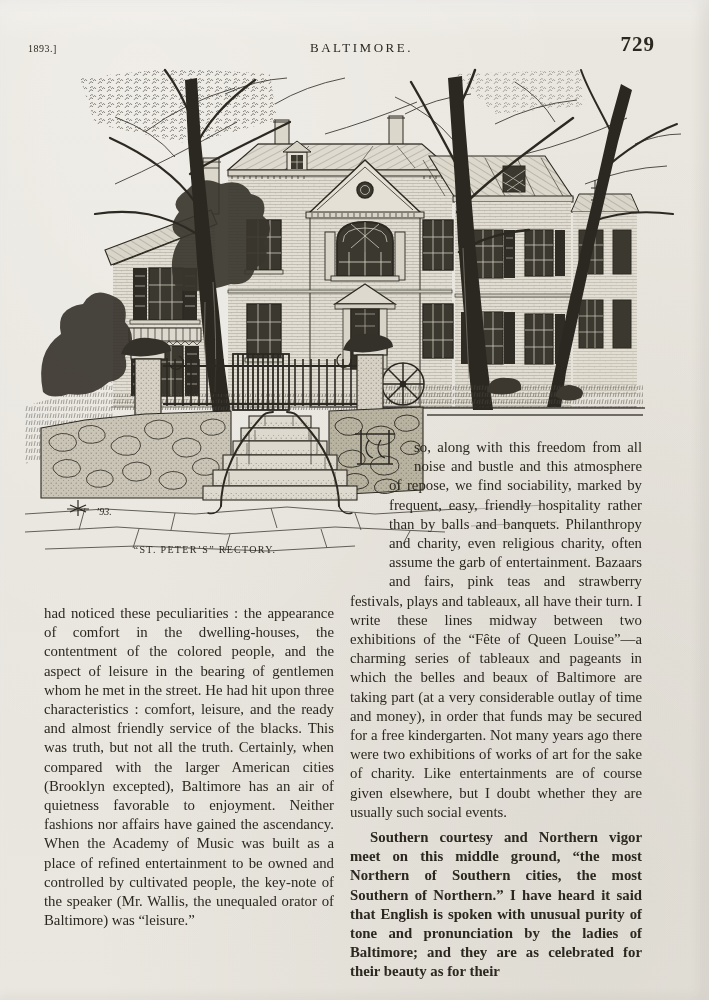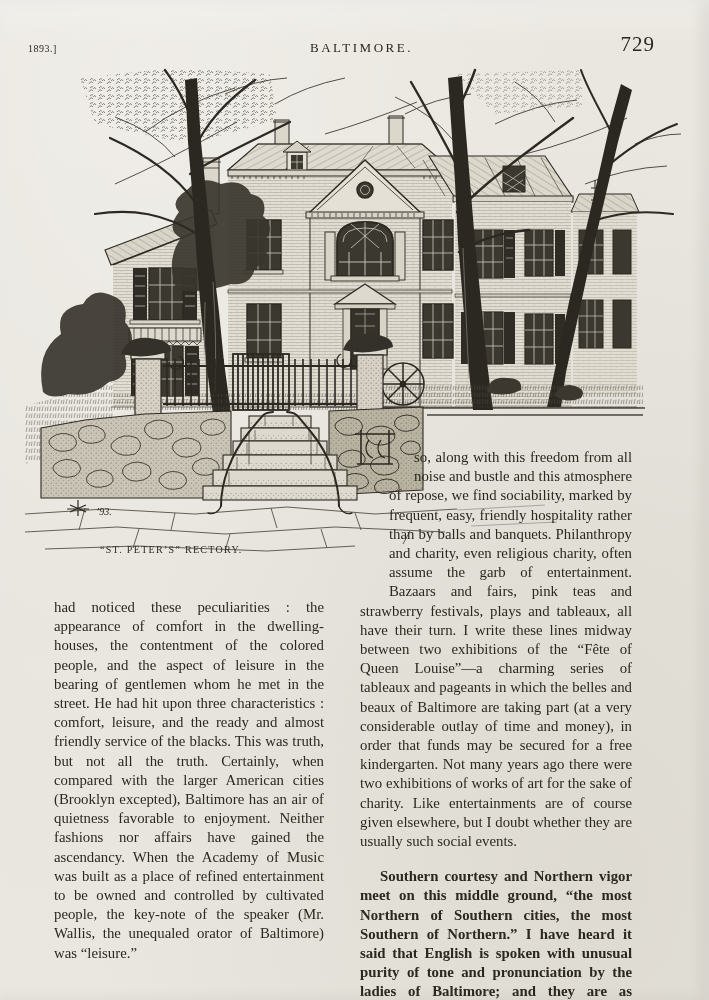--- a/index.html
+++ b/index.html
@@ -14,28 +14,28 @@
       radial-gradient(ellipse at 20% 10%, rgba(255,255,255,.25), rgba(255,255,255,0) 55%),
       radial-gradient(ellipse at 85% 90%, rgba(120,112,95,.10), rgba(120,112,95,0) 60%),
       linear-gradient(180deg,#efede8 0%,#eae7e0 4%,#e8e5de 55%,#eae7e0 100%);
     color:#2b2820;
   }
   #page:after{content:"";position:absolute;inset:0;pointer-events:none;
     box-shadow:inset -6px 0 14px rgba(90,84,70,.12), inset 0 4px 10px rgba(255,255,255,.4);}
   .hdr-date{position:absolute;left:28px;top:43px;font-size:10px;letter-spacing:.5px;}
   .hdr-title{position:absolute;left:14px;right:0;top:40px;text-align:center;
     font-size:13px;letter-spacing:2.5px;}
-  .hdr-num{position:absolute;right:54px;top:32px;font-size:21px;letter-spacing:1px;}
-  .caption{position:absolute;left:100px;width:210px;top:544px;
+  .hdr-num{position:absolute;right:54px;top:32px;font-size:21px;letter-spacing:1px;font-weight:bold;}
+  .caption{position:absolute;left:100px;width:210px;top:544px;text-align:center;
     font-size:10px;letter-spacing:1.3px;color:#2e2b24;}
   .col{position:absolute;font-size:14.8px;line-height:19.2px;text-align:justify;
     color:#2b2820;}
-  .col p{margin:16px;}
+  .col p{margin:6px;}
   .col p.indent{text-indent:20px;font-weight:bold;}
-  .col-left{left:38px;top:582px;width:302px;}
+  .col-left{left:38px;top:598px;width:302px;}
   .col-right{left:344px;top:432px;width:304px;}
   .wrapA{float:left;width:70px;height:39px;}
   .wrapB{float:left;clear:left;width:45px;height:116px;}
   svg.engraving{position:absolute;left:25px;top:62px;}
   .ink{stroke:#2c2922;fill:none;}
 </style>
 </head>
 <body>
 
 <div id="page">

